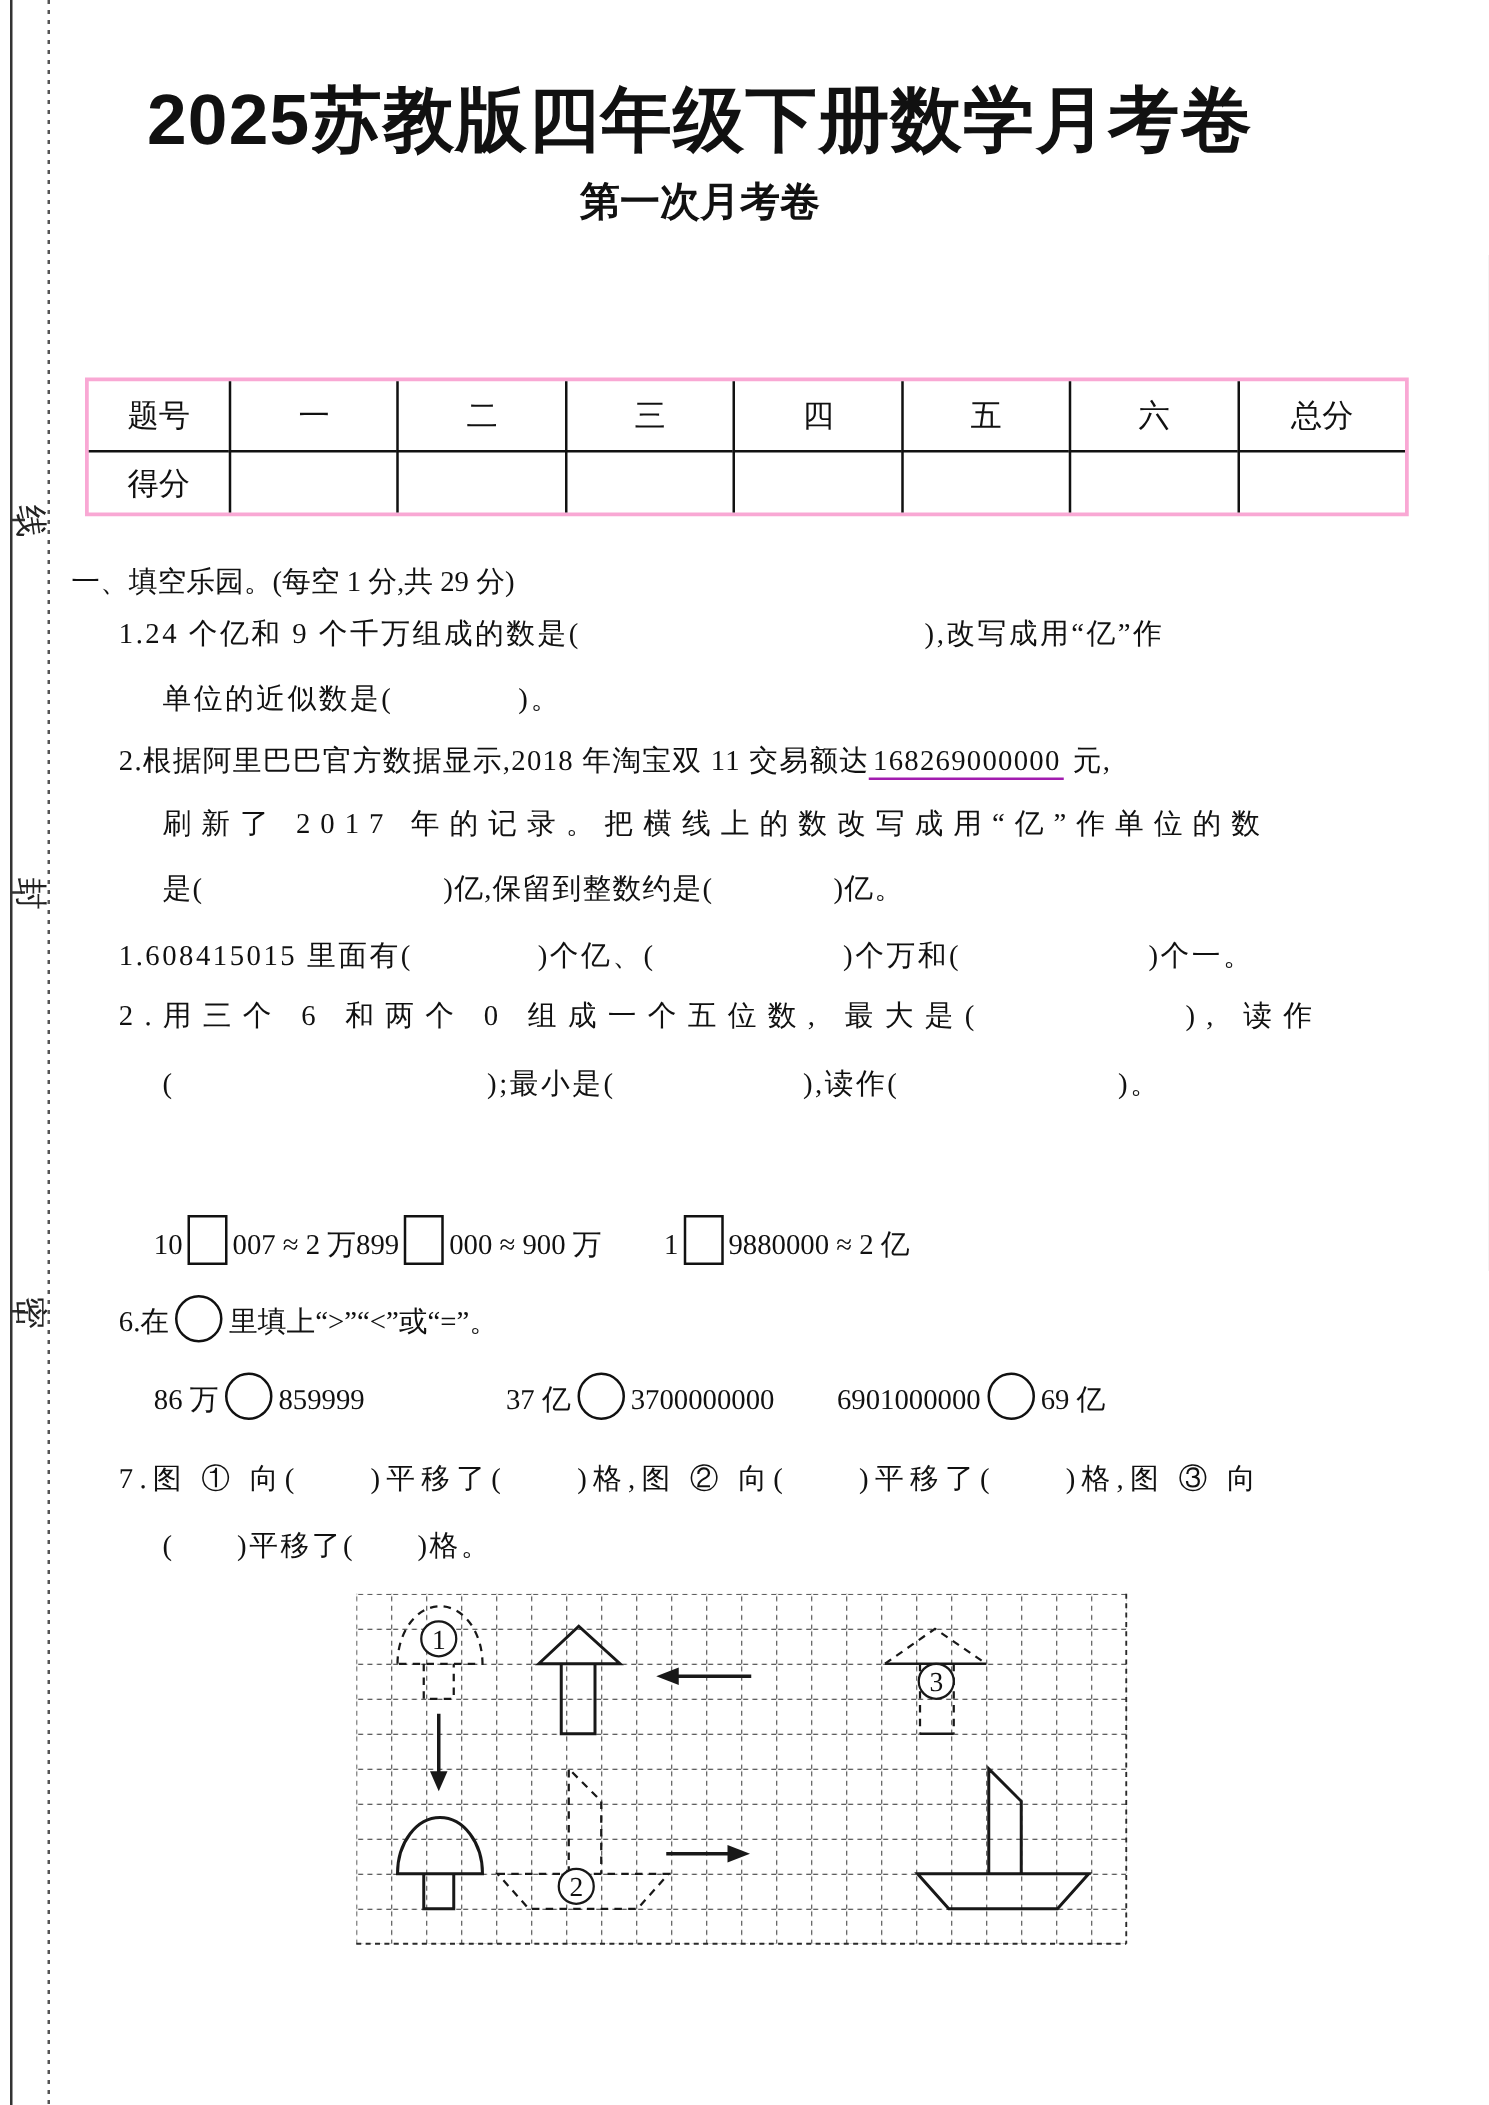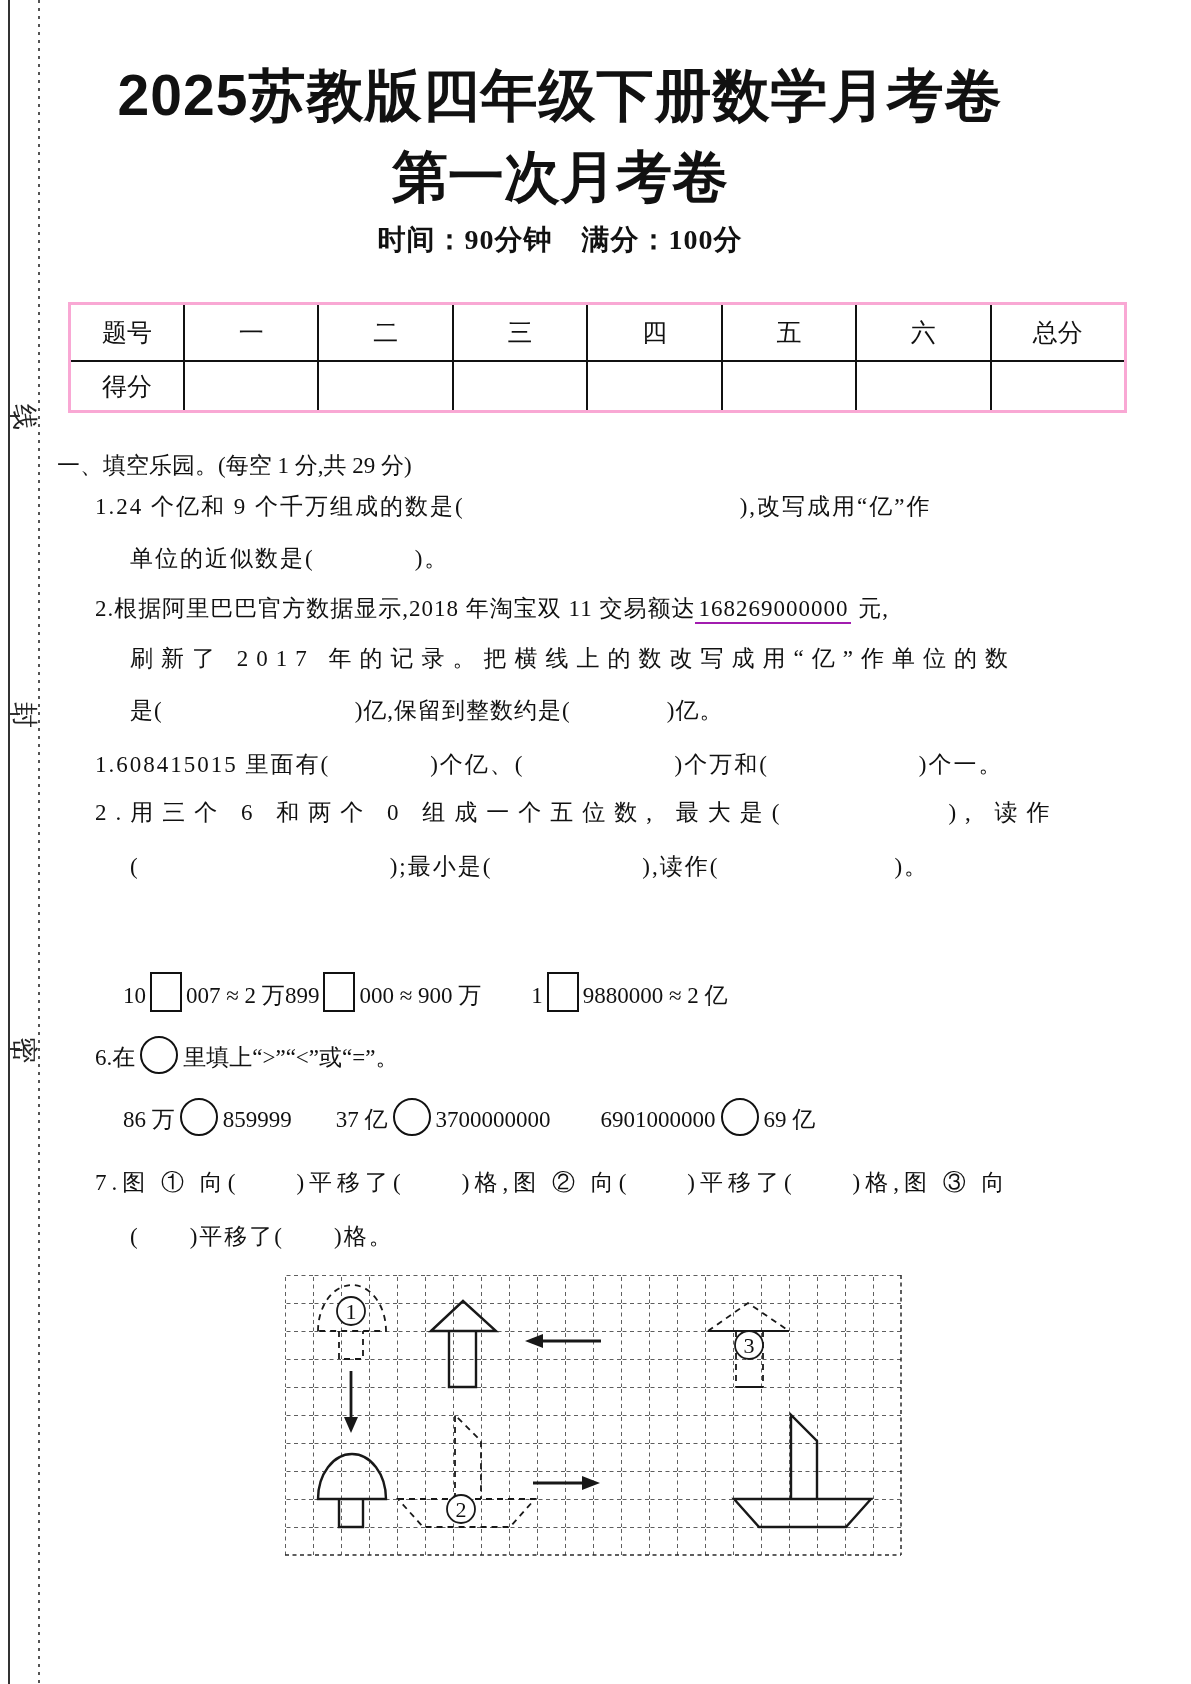--- a/index.html
+++ b/index.html
@@ -10,21 +10,21 @@
   .vline-dot{position:absolute;left:38px;top:0;width:2px;height:1684px;
              background:repeating-linear-gradient(to bottom,#555 0 3px,transparent 3px 8px);}
   .seal-char{position:absolute;left:9px;width:30px;height:30px;line-height:30px;text-align:center;
              font-size:26px;color:#222;transform:rotate(90deg);}
   .seal-dash{position:absolute;left:9px;width:11px;height:2px;background:#333;}
   
   .title{position:absolute;left:30px;top:58px;width:1060px;text-align:center;
          font-family:"Liberation Sans","DejaVu Sans",sans-serif;font-weight:900;
          font-size:57px;letter-spacing:1px;}
   .subtitle{position:absolute;left:30px;top:140px;width:1060px;text-align:center;
-            font-size:56px;font-weight:bold;}
+            font-size:32px;font-weight:bold;}
   .meta{position:absolute;left:30px;top:221px;width:1060px;text-align:center;
         font-size:28px;font-weight:bold;letter-spacing:1px;}
   
   .score-table{position:absolute;left:68px;top:302px;width:1059px;height:111px;
                border:3px solid #f9a8d4;box-sizing:border-box;display:grid;
                grid-template-columns:112px repeat(7,1fr);grid-template-rows:55px 1fr;}
   .score-cell{border-left:2px solid #111;display:flex;align-items:center;justify-content:center;
               font-size:25px;}
   .score-cell.fc{border-left:none;}
   .score-cell.bt{border-top:2px solid #111;}
@@ -59,21 +59,20 @@
   <div class="vline-dot"></div>
   <div class="seal-dash" style="top:415px"></div>
   <div class="seal-char" style="top:402px">线</div>
   <div class="seal-dash" style="top:713px"></div>
   <div class="seal-char" style="top:700px">封</div>
   <div class="seal-dash" style="top:1048px"></div>
   <div class="seal-char" style="top:1035px">密</div>
 
   <div class="title">2025苏教版四年级下册数学月考卷</div>
   <div class="subtitle">第一次月考卷</div>
-  <div class="meta">时间：90分钟　满分：100分</div>
 
   <div class="score-table">
     <div class="score-cell fc">题号</div>
     <div class="score-cell">一</div>
     <div class="score-cell">二</div>
     <div class="score-cell">三</div>
     <div class="score-cell">四</div>
     <div class="score-cell">五</div>
     <div class="score-cell">六</div>
     <div class="score-cell">总分</div>
@@ -97,21 +96,21 @@
   <div class="line ls1" style="left:130px;top:690px">是(　　　　　　　　)亿,保留到整数约是(　　　　)亿。</div>
 
   <div class="line ls2" style="left:95px;top:744px">1.608415015 里面有(　　　　)个亿、(　　　　　　)个万和(　　　　　　)个一。</div>
 
   <div class="line ls9" style="left:95px;top:792px">2.用三个 6 和两个 0 组成一个五位数, 最大是(　　　　　), 读作</div>
   <div class="line ls2" style="left:130px;top:846px">(　　　　　　　　　　);最小是(　　　　　　),读作(　　　　　　　)。</div>
 
   <div class="line" style="left:123px;top:972px"><span><span>10</span><span class="blank-box"></span><span>007 ≈ 2 万</span></span><span style=""><span>899</span><span class="blank-box"></span><span>000 ≈ 900 万</span></span><span style="margin-left:50px"><span>1</span><span class="blank-box"></span><span>9880000 ≈ 2 亿</span></span></div>
 
   <div class="line" style="left:95px;top:1036px"><span>6.在</span><span class="cmp-circle"></span><span>里填上“&gt;”“&lt;”或“=”。</span></div>
-  <div class="line" style="left:123px;top:1098px"><span><span>86 万</span><span class="cmp-circle"></span><span>859999</span></span><span style="margin-left:44px"><span>37 亿</span><span class="cmp-circle"></span><span>3700000000</span></span><span style="margin-left:50px"><span>6901000000</span><span class="cmp-circle"></span><span>69 亿</span></span></div>
+  <div class="line" style="left:123px;top:1098px"><span><span>86 万</span><span class="cmp-circle"></span><span>859999</span></span><span style="margin-left:113px"><span>37 亿</span><span class="cmp-circle"></span><span>3700000000</span></span><span style="margin-left:50px"><span>6901000000</span><span class="cmp-circle"></span><span>69 亿</span></span></div>
 
   <div class="line ls5" style="left:95px;top:1162px">7.图 ① 向(　　)平移了(　　)格,图 ② 向(　　)平移了(　　)格,图 ③ 向</div>
   <div class="line ls2" style="left:130px;top:1216px">(　　)平移了(　　)格。</div>
 
   <div class="diagram">
     <svg width="625" height="289" viewBox="-4 -4 625 289" xmlns="http://www.w3.org/2000/svg">
       <defs>
         <pattern id="gridpat" width="28" height="28" patternUnits="userSpaceOnUse">
           <path d="M28 0 H0 V28" fill="none" stroke="#2a2a2a" stroke-width="1.5" stroke-dasharray="4 3.5"></path>
         </pattern>

